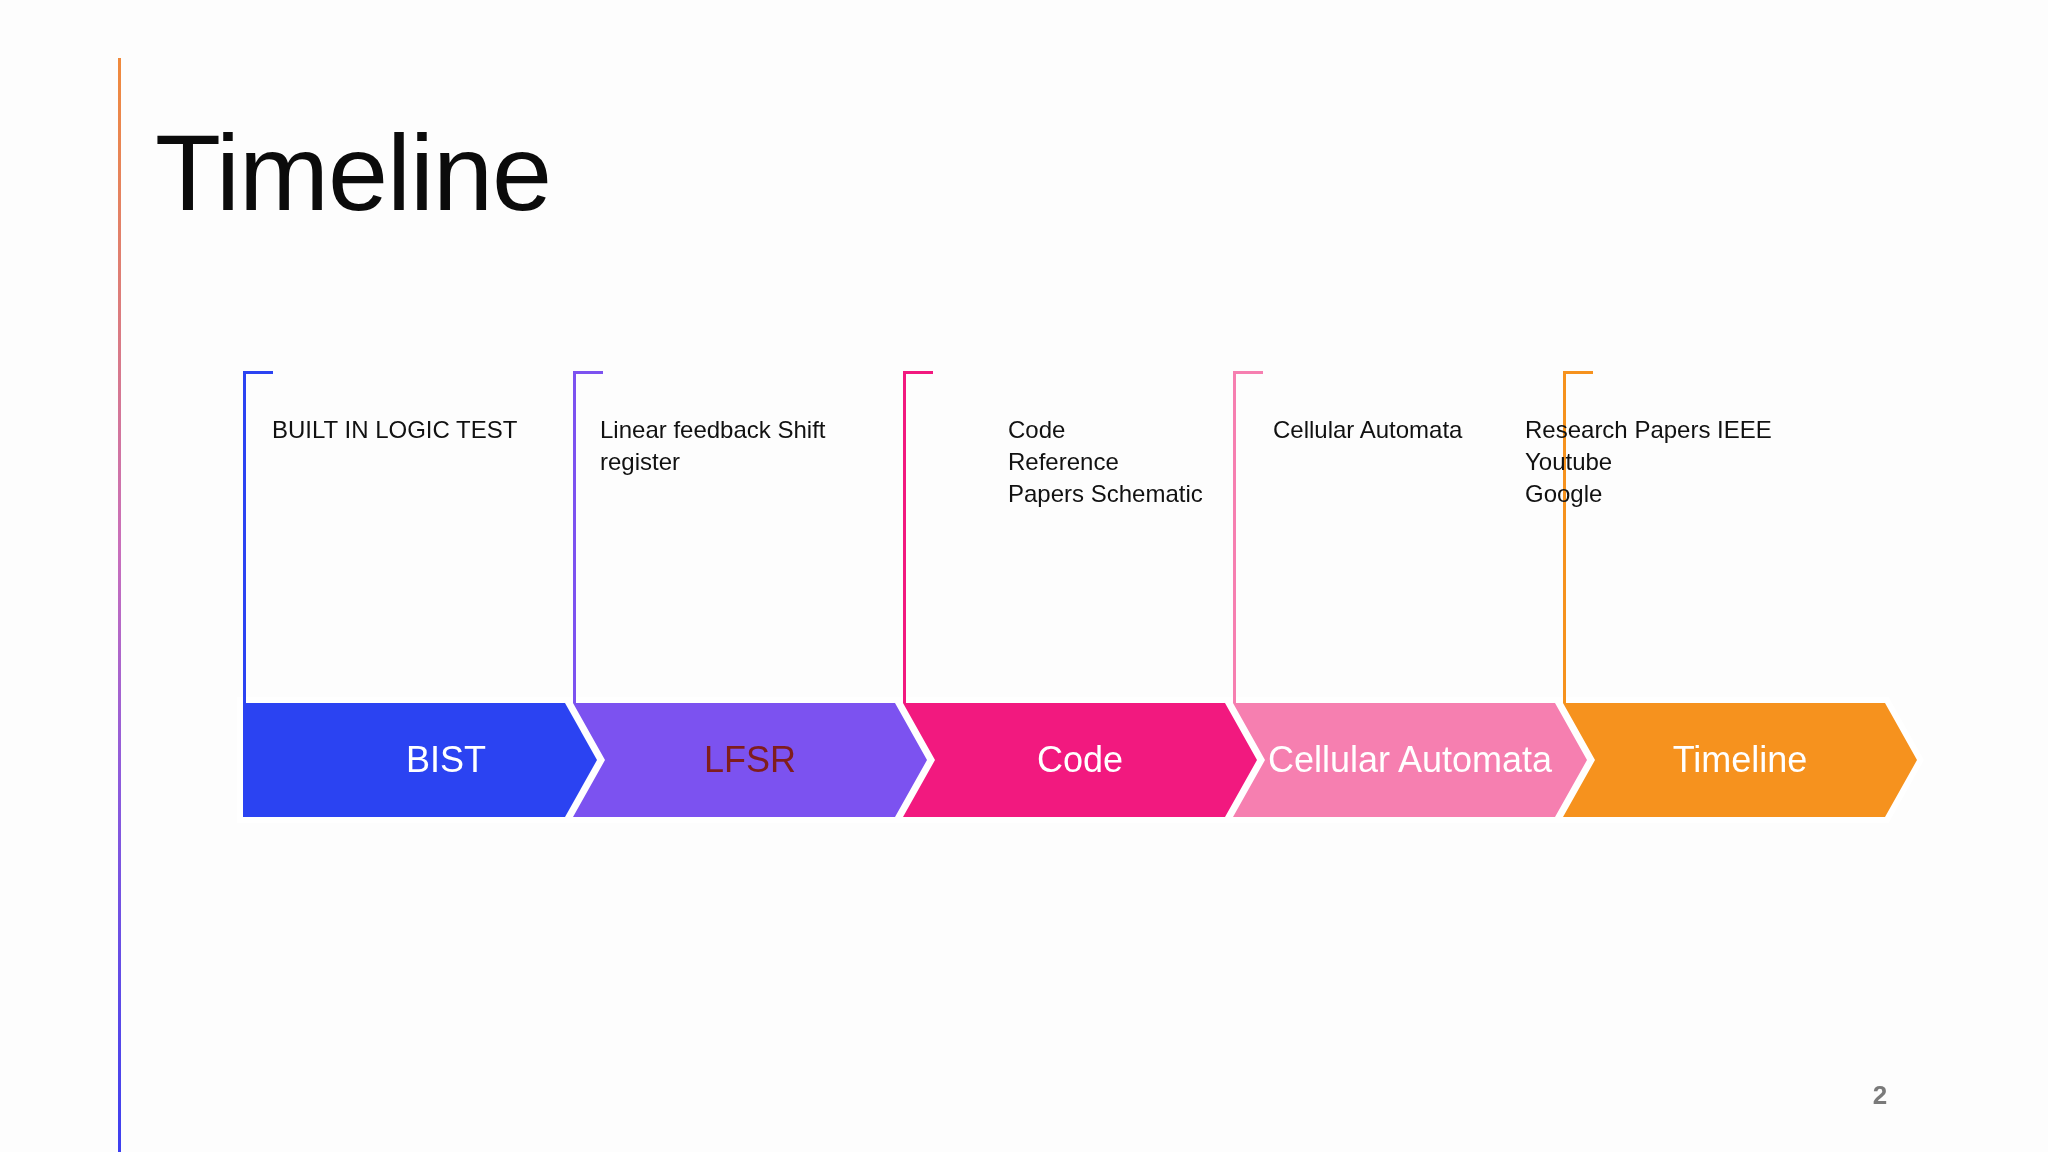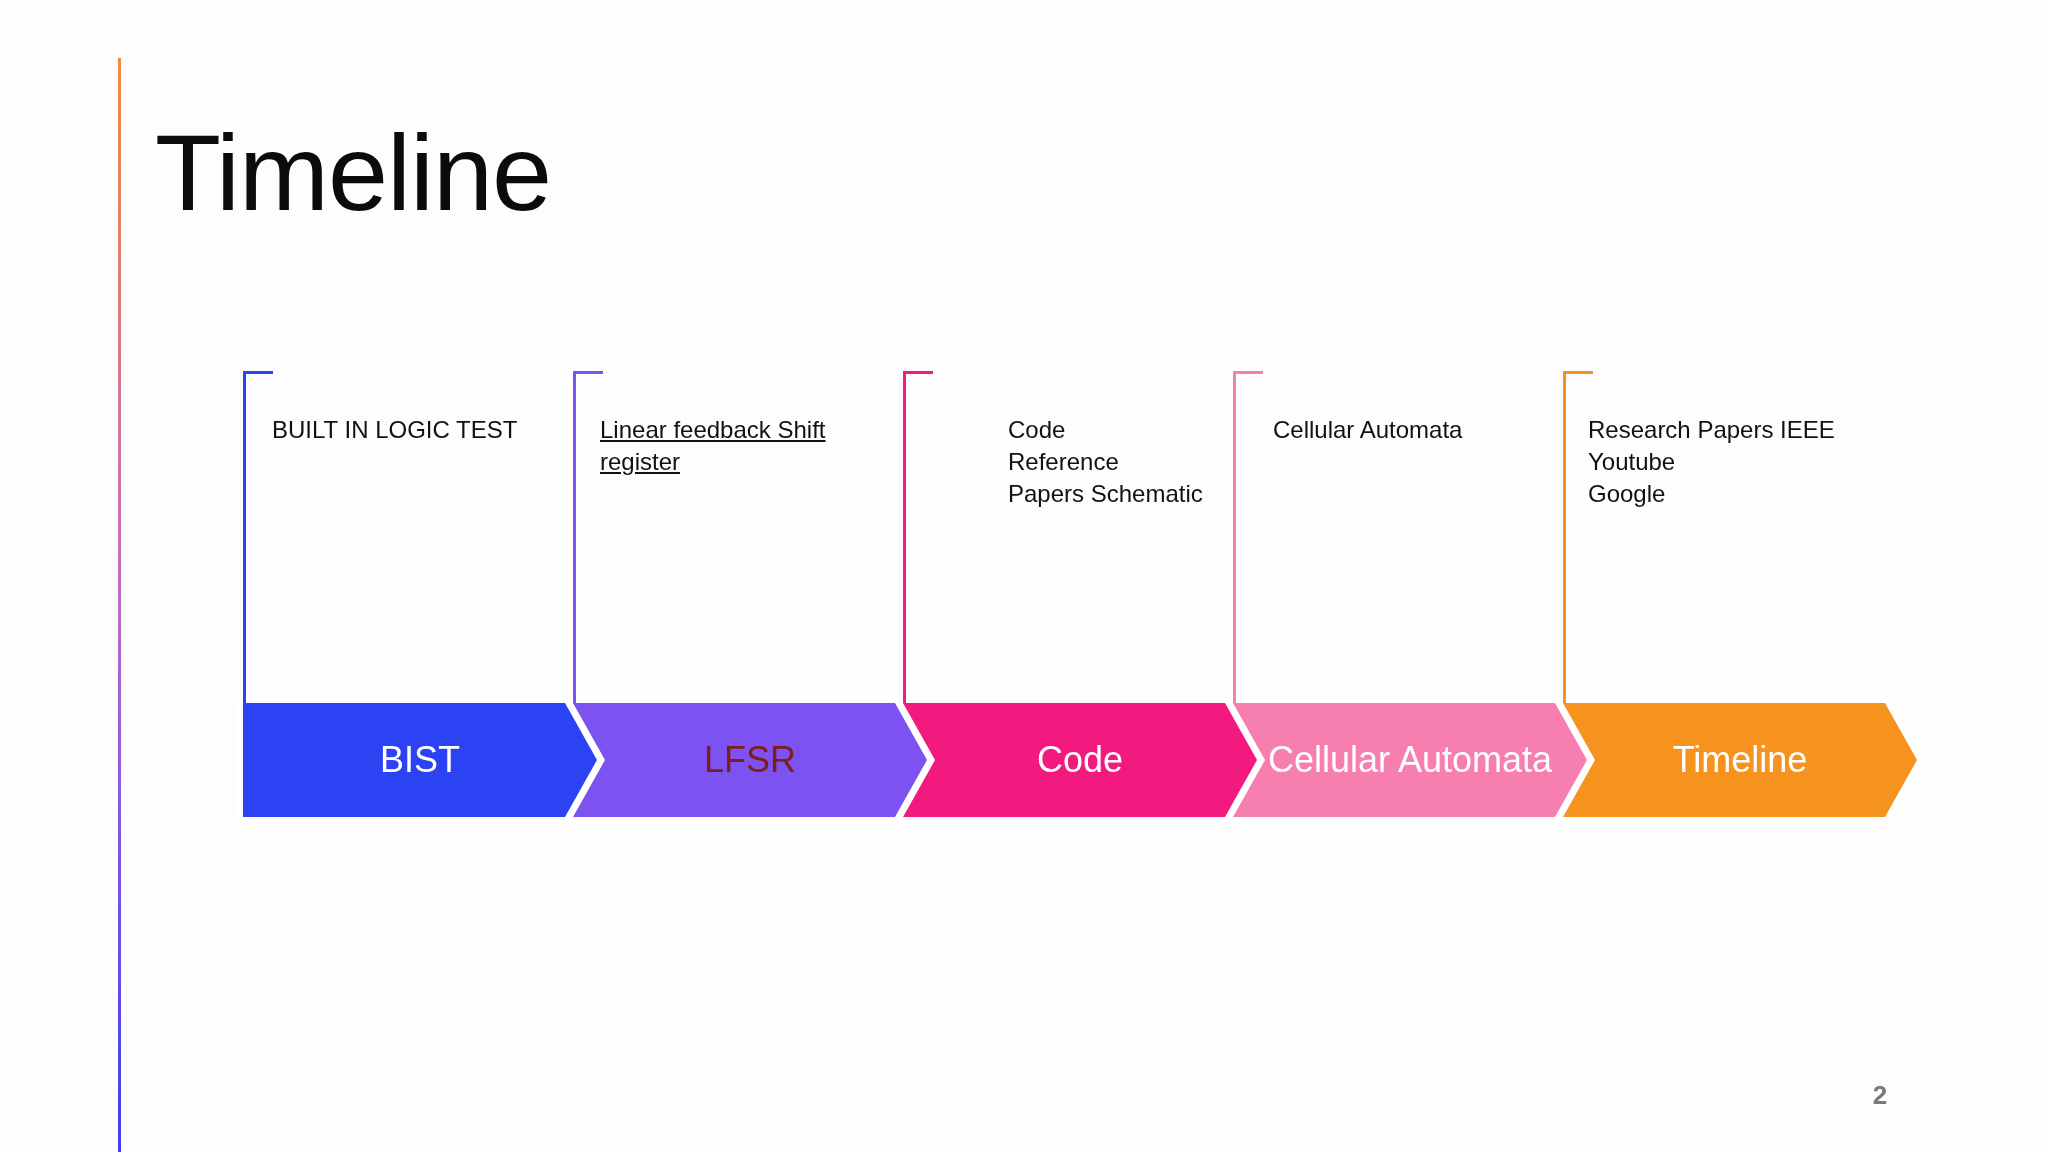--- a/index.html
+++ b/index.html
@@ -98,42 +98,42 @@
   <div class="bracket" style="left: 243px; border-color: rgb(43, 67, 242);"></div>
   <div class="bracket" style="left: 573px; border-color: rgb(124, 82, 240);"></div>
   <div class="bracket" style="left: 903px; border-color: rgb(242, 25, 127);"></div>
   <div class="bracket" style="left: 1233px; border-color: rgb(246, 127, 176);"></div>
   <div class="bracket" style="left: 1563px; border-color: rgb(246, 146, 30);"></div>
 
   <div class="desc" style="left: 272px; color: rgb(17, 17, 17);">
     <div>BUILT IN LOGIC TEST</div>
   </div>
 
-  <div class="desc" style="left: 600px; color: rgb(17, 17, 17); text-decoration: underline;">
+  <div class="desc" style="left: 600px; color: rgb(17, 17, 17);">
     <div>Linear feedback Shift</div>
     <div>register</div>
   </div>
 
   <div class="desc" style="left: 1008px; color: rgb(17, 17, 17);">
     <div>Code</div>
     <div>Reference</div>
     <div>Papers Schematic</div>
   </div>
 
   <div class="desc" style="left: 1273px; color: rgb(17, 17, 17);">
     <div>Cellular Automata</div>
   </div>
 
-  <div class="desc" style="left: 1588px; color: rgb(17, 17, 17);">
+  <div class="desc" style="left: 1525px; color: rgb(17, 17, 17);">
     <div>Research Papers IEEE</div>
     <div>Youtube</div>
     <div>Google</div>
   </div>
 
-  <div class="arrow-label" style="left: 243px; color: rgb(255, 255, 255);">BIST</div>
+  <div class="arrow-label" style="left: 243px; color: rgb(255, 255, 255); padding-left: 26px;">BIST</div>
   <div class="arrow-label" style="left: 573px; color: #7f1d1d;">LFSR</div>
   <div class="arrow-label" style="left: 903px; color: rgb(255, 255, 255);">Code</div>
   <div class="arrow-label" style="left: 1233px; color: rgb(255, 255, 255);">Cellular Automata</div>
   <div class="arrow-label" style="left: 1563px; color: rgb(255, 255, 255);">Timeline</div>
 
   <div class="page-number" style="color: rgb(122, 122, 122);">2</div>
 
 </div>
 
 </body></html>

